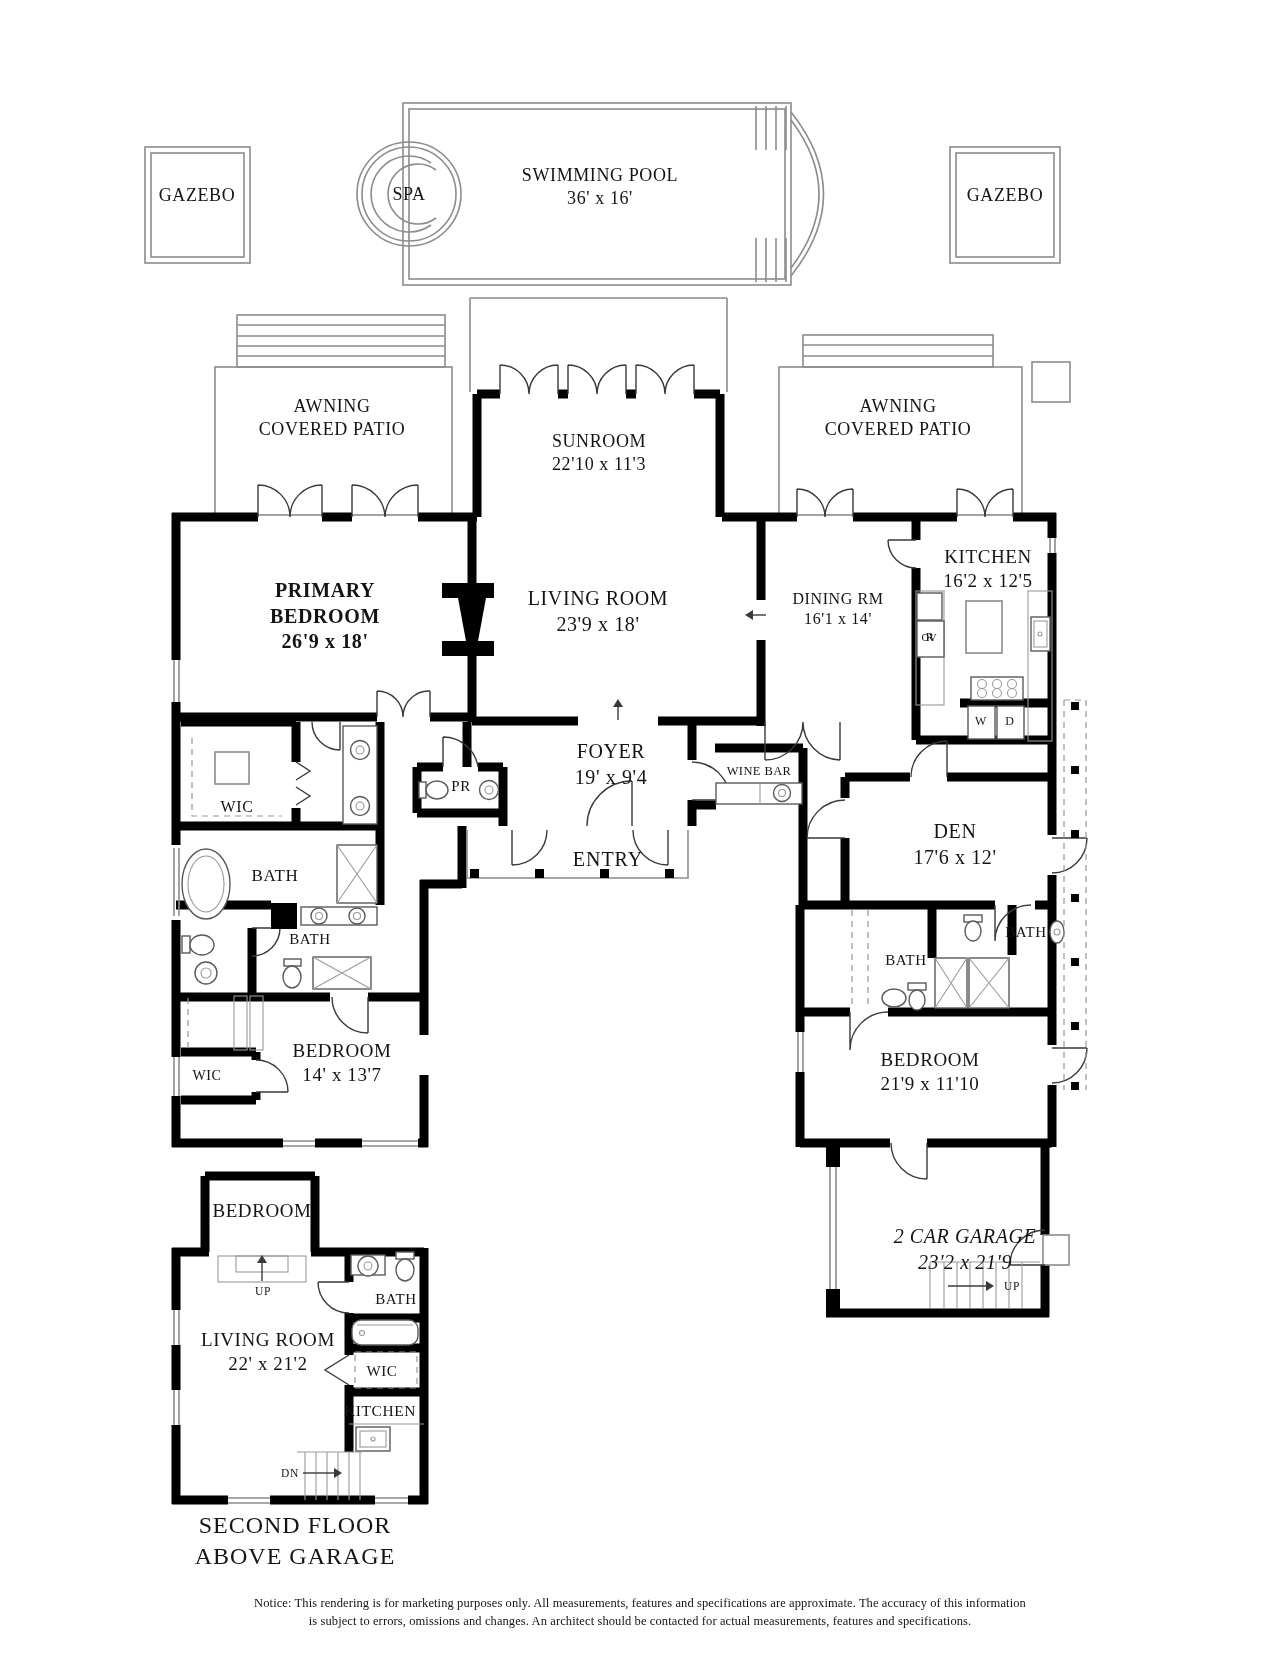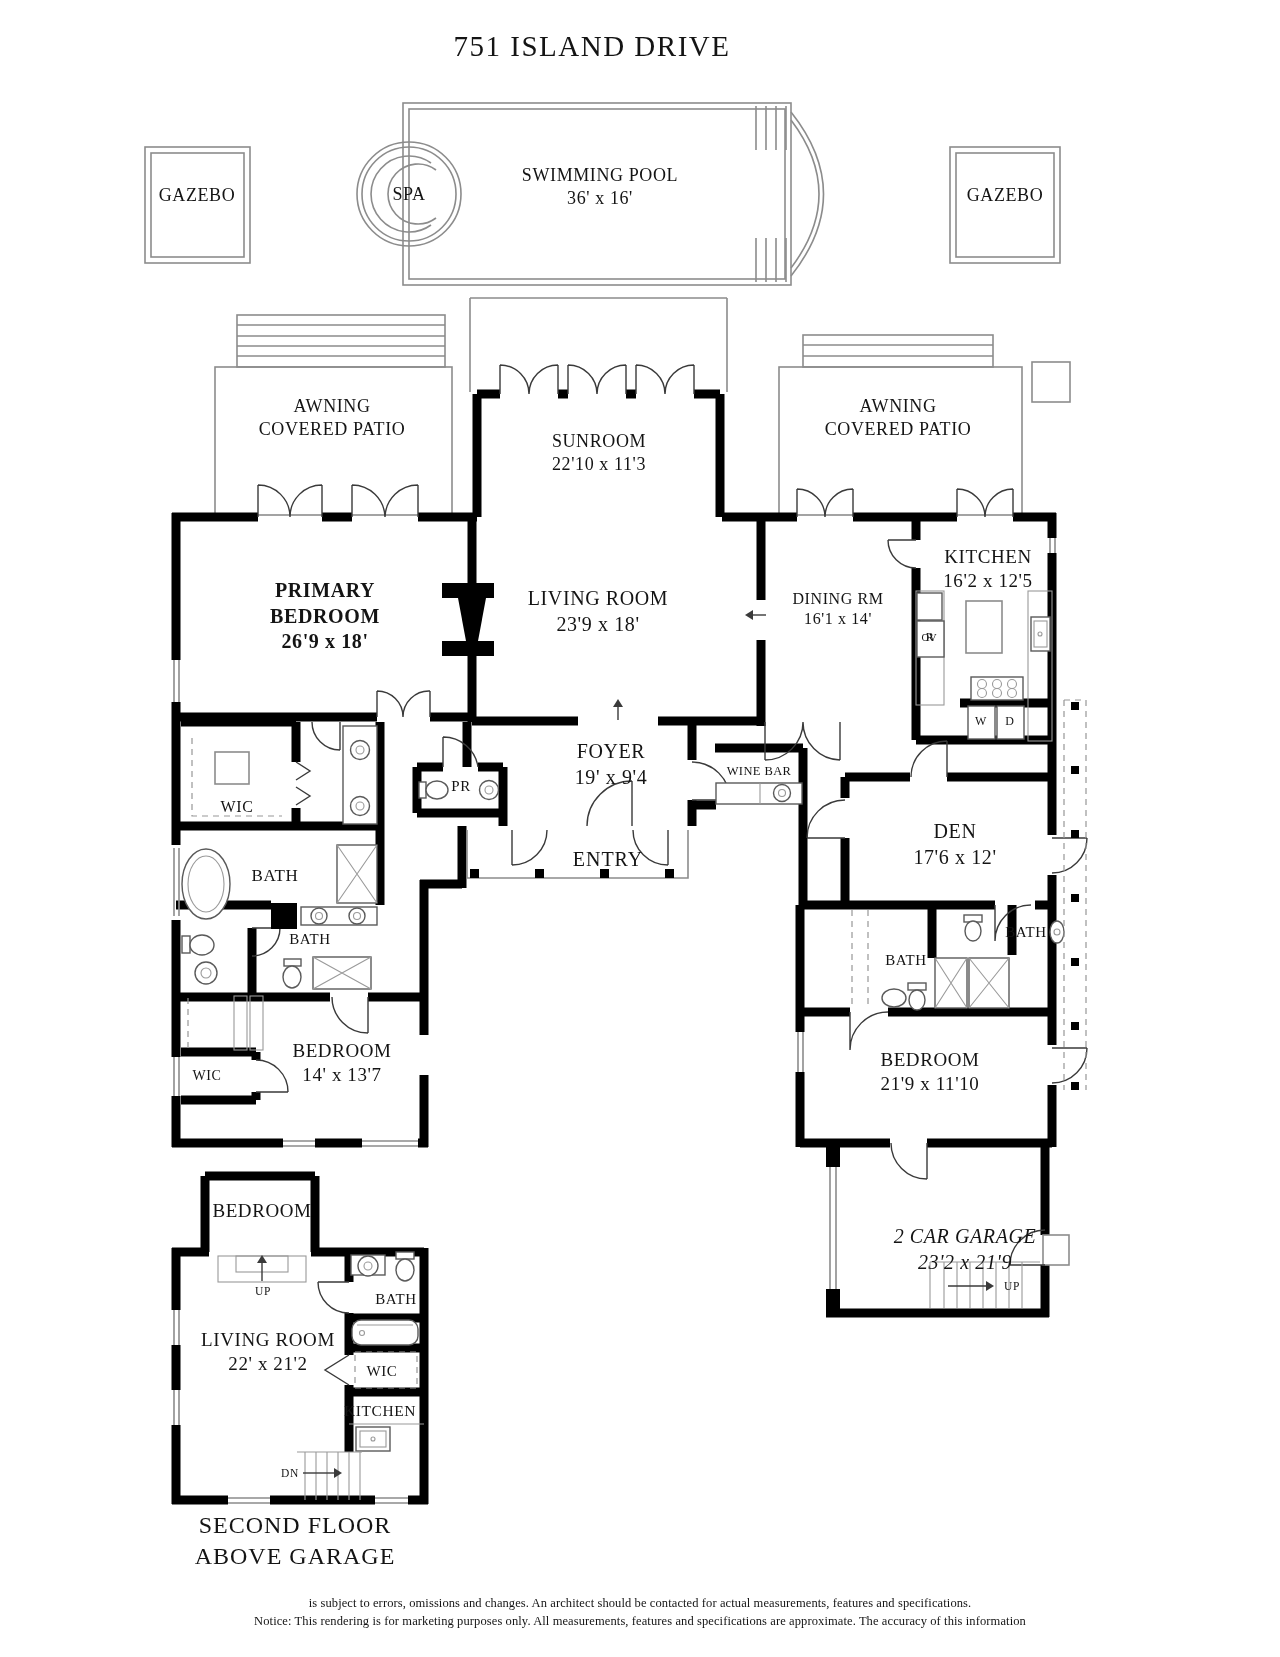--- a/index.html
+++ b/index.html
@@ -320,21 +320,20 @@
     <rect class="f" x="356" y="1427" width="34" height="24"></rect>
     <rect class="t2" x="360" y="1431" width="26" height="16"></rect>
     <circle class="t2" cx="373" cy="1439" r="2"></circle>
     <path class="t2" d="M297 1452 H362"></path>
     <path class="t2" d="M305 1452 V1500 M316 1452 V1500 M327 1452 V1500 M338 1452 V1500 M349 1452 V1500 M360 1452 V1500"></path>
     <path class="d" d="M303 1473 H334"></path>
         <polygon class="arrowhead" points="334,1468 342,1473 334,1478"></polygon>
   </g>
 </svg>
 
-<div class="lbl" style="left:592px;top:47px;font-size:29px;letter-spacing:1.5px;">751 ISLAND DRIVE</div>
 
 <div class="lbl" style="left:197px;top:196px;font-size:18px;">GAZEBO</div>
 <div class="lbl" style="left:409px;top:195px;font-size:18px;">SPA</div>
 <div class="lbl" style="left:600px;top:187px;font-size:18px;">
   <span class="l">SWIMMING POOL</span>
   <span class="l">36' x 16'</span>
 </div>
 <div class="lbl" style="left:1005px;top:196px;font-size:18px;">GAZEBO</div>
 
 <div class="lbl" style="left:332px;top:418px;font-size:18px;">
@@ -414,17 +413,17 @@
 <div class="lbl" style="left:396px;top:1300px;font-size:15px;">BATH</div>
 <div class="lbl" style="left:382px;top:1372px;font-size:15px;">WIC</div>
 <div class="lbl" style="left:380px;top:1411px;font-size:15.5px;">KITCHEN</div>
 <div class="lbl" style="left:290px;top:1473px;font-size:11.5px;">DN</div>
 <div class="lbl" style="left:295px;top:1541px;font-size:24px;letter-spacing:1px;">
   <span class="l">SECOND FLOOR</span>
   <span class="l">ABOVE GARAGE</span>
 </div>
 
 <div class="lbl" style="left:640px;top:1612px;font-size:12.5px;letter-spacing:.1px;line-height:1.4;">
+  <span class="l">Notice: This rendering is for marketing purposes only. All measurements, features and specifications are approximate. The accuracy of this information</span>
   <span class="l">is subject to errors, omissions and changes. An architect should be contacted for actual measurements, features and specifications.</span>
-  <span class="l">Notice: This rendering is for marketing purposes only. All measurements, features and specifications are approximate. The accuracy of this information</span>
 </div>
 
 </div>
 
 </body></html>

